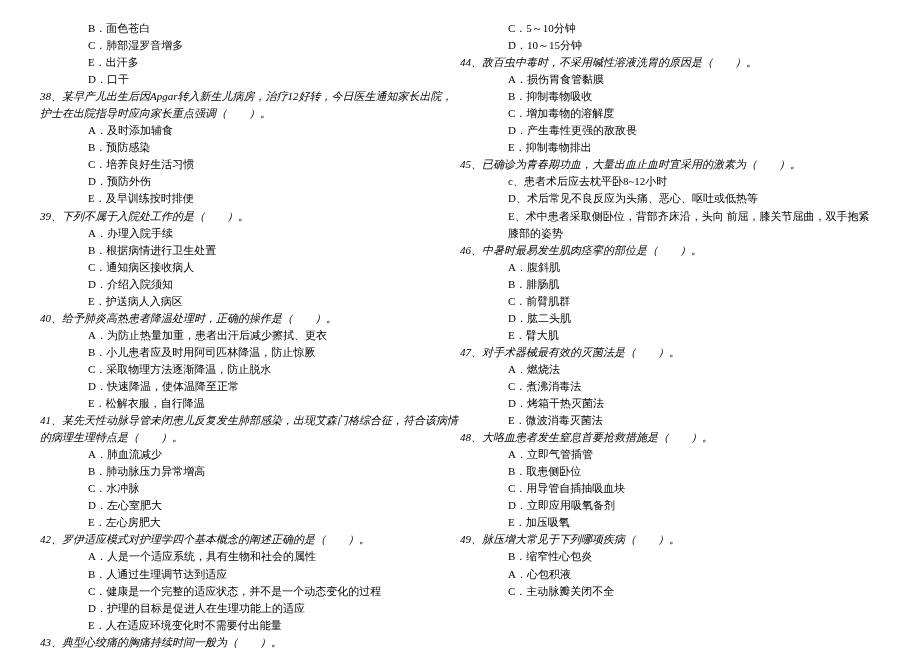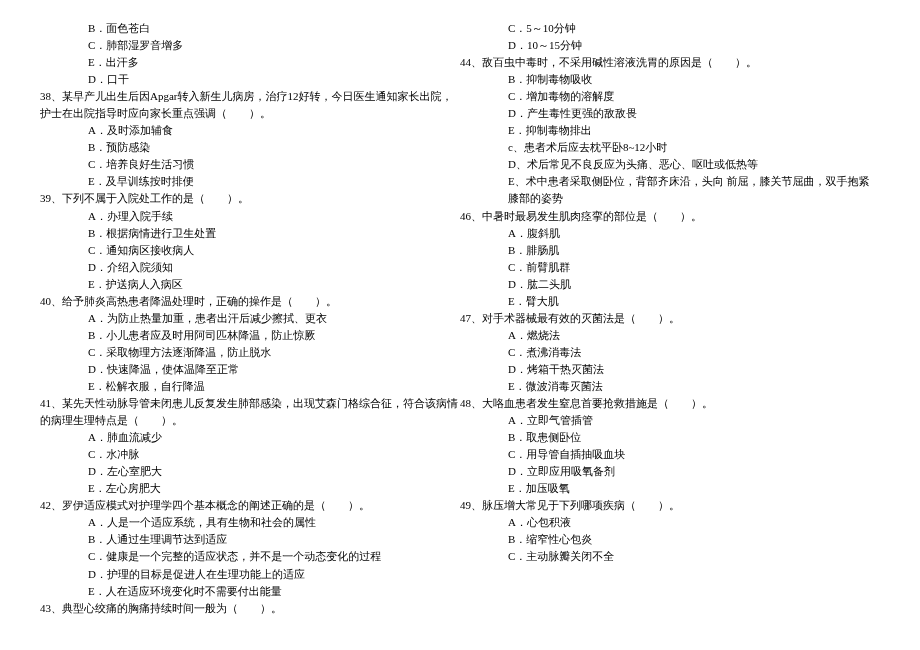--- a/index.html
+++ b/index.html
@@ -19,71 +19,76 @@
     }
     .col {
       flex: 1;
       line-height: 1.55;
     }
     .opt {
       padding-left: 48px;
     }
     .q {
       padding-left: 0;
+      font-style: italic;
     }
   </style>
 </head>
 <body>
 
 <div class="columns">
   <div class="col">
     <div class="opt">B．面色苍白</div>
     <div class="opt">C．肺部湿罗音增多</div>
     <div class="opt">E．出汗多</div>
     <div class="opt">D．口干</div>
     <div class="q">38、某早产儿出生后因Apgar转入新生儿病房，治疗12好转，今日医生通知家长出院，护士在出院指导时应向家长重点强调（　　）。</div>
     <div class="opt">A．及时添加辅食</div>
     <div class="opt">B．预防感染</div>
     <div class="opt">C．培养良好生活习惯</div>
+    <div class="opt">D．预防外伤</div>
     <div class="opt">E．及早训练按时排便</div>
     <div class="q">39、下列不属于入院处工作的是（　　）。</div>
     <div class="opt">A．办理入院手续</div>
     <div class="opt">B．根据病情进行卫生处置</div>
     <div class="opt">C．通知病区接收病人</div>
     <div class="opt">D．介绍入院须知</div>
     <div class="opt">E．护送病人入病区</div>
     <div class="q">40、给予肺炎高热患者降温处理时，正确的操作是（　　）。</div>
     <div class="opt">A．为防止热量加重，患者出汗后减少擦拭、更衣</div>
     <div class="opt">B．小儿患者应及时用阿司匹林降温，防止惊厥</div>
     <div class="opt">C．采取物理方法逐渐降温，防止脱水</div>
     <div class="opt">D．快速降温，使体温降至正常</div>
     <div class="opt">E．松解衣服，自行降温</div>
     <div class="q">41、某先天性动脉导管未闭患儿反复发生肺部感染，出现艾森门格综合征，符合该病情的病理生理特点是（　　）。</div>
     <div class="opt">A．肺血流减少</div>
+    <div class="opt">B．肺动脉压力异常增高</div>
     <div class="opt">C．水冲脉</div>
     <div class="opt">D．左心室肥大</div>
     <div class="opt">E．左心房肥大</div>
     <div class="q">42、罗伊适应模式对护理学四个基本概念的阐述正确的是（　　）。</div>
     <div class="opt">A．人是一个适应系统，具有生物和社会的属性</div>
     <div class="opt">B．人通过生理调节达到适应</div>
     <div class="opt">C．健康是一个完整的适应状态，并不是一个动态变化的过程</div>
     <div class="opt">D．护理的目标是促进人在生理功能上的适应</div>
     <div class="opt">E．人在适应环境变化时不需要付出能量</div>
     <div class="q">43、典型心绞痛的胸痛持续时间一般为（　　）。</div>
 
   </div>
 
   <div class="col">
     <div class="opt">C．5～10分钟</div>
     <div class="opt">D．10～15分钟</div>
     <div class="q">44、敌百虫中毒时，不采用碱性溶液洗胃的原因是（　　）。</div>
+    <div class="opt">A．损伤胃食管黏膜</div>
     <div class="opt">B．抑制毒物吸收</div>
     <div class="opt">C．增加毒物的溶解度</div>
     <div class="opt">D．产生毒性更强的敌敌畏</div>
     <div class="opt">E．抑制毒物排出</div>
+    <div class="q">45、已确诊为青春期功血，大量出血止血时宜采用的激素为（　　）。</div>
     <div class="opt">c、患者术后应去枕平卧8~12小时</div>
     <div class="opt">D、术后常见不良反应为头痛、恶心、呕吐或低热等</div>
     <div class="opt">E、术中患者采取侧卧位，背部齐床沿，头向 前屈，膝关节屈曲，双手抱紧膝部的姿势</div>
     <div class="q">46、中暑时最易发生肌肉痉挛的部位是（　　）。</div>
     <div class="opt">A．腹斜肌</div>
     <div class="opt">B．腓肠肌</div>
     <div class="opt">C．前臂肌群</div>
     <div class="opt">D．肱二头肌</div>
     <div class="opt">E．臂大肌</div>
     <div class="q">47、对手术器械最有效的灭菌法是（　　）。</div>
@@ -91,18 +96,18 @@
     <div class="opt">C．煮沸消毒法</div>
     <div class="opt">D．烤箱干热灭菌法</div>
     <div class="opt">E．微波消毒灭菌法</div>
     <div class="q">48、大咯血患者发生窒息首要抢救措施是（　　）。</div>
     <div class="opt">A．立即气管插管</div>
     <div class="opt">B．取患侧卧位</div>
     <div class="opt">C．用导管自插抽吸血块</div>
     <div class="opt">D．立即应用吸氧备剂</div>
     <div class="opt">E．加压吸氧</div>
     <div class="q">49、脉压增大常见于下列哪项疾病（　　）。</div>
+    <div class="opt">B．缩窄性心包炎</div>
     <div class="opt">A．心包积液</div>
-    <div class="opt">B．缩窄性心包炎</div>
     <div class="opt">C．主动脉瓣关闭不全</div>
 
   </div>
 </div>
 
 </body></html>

